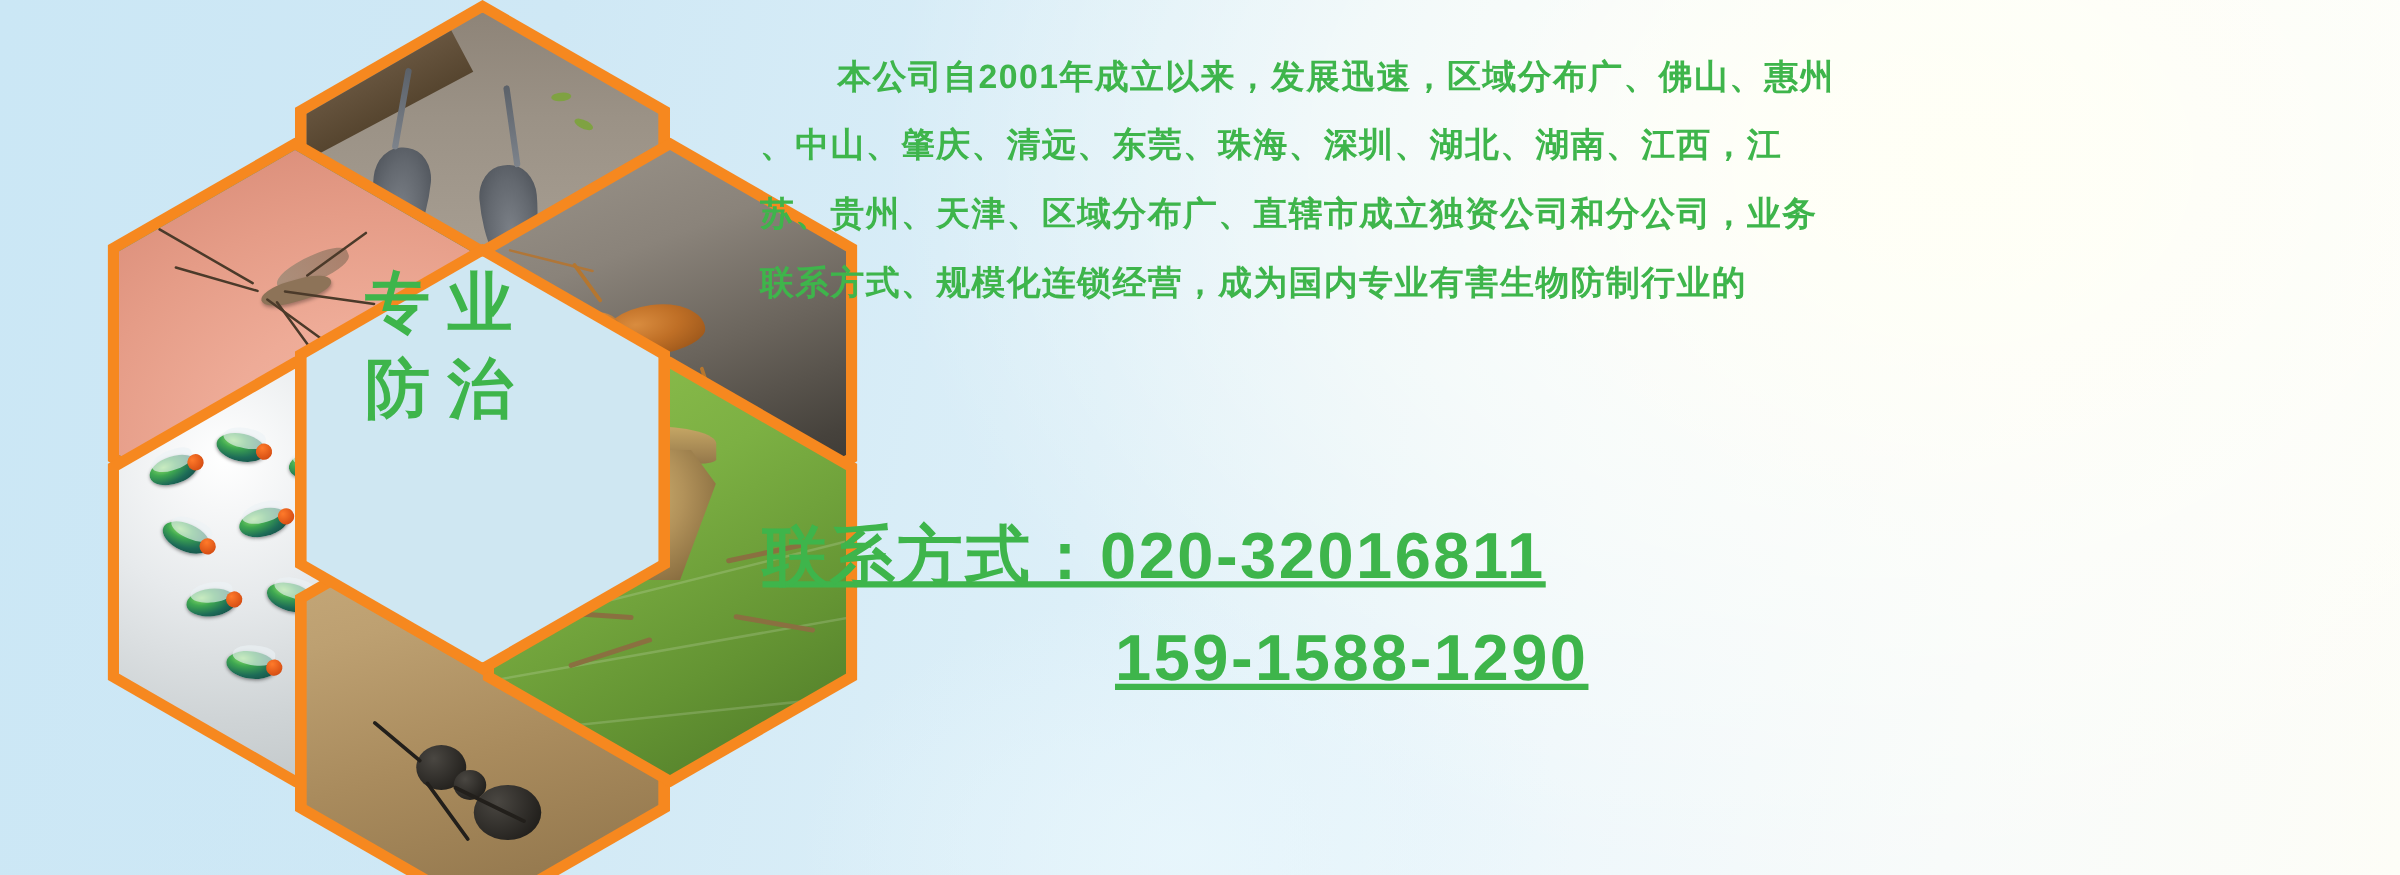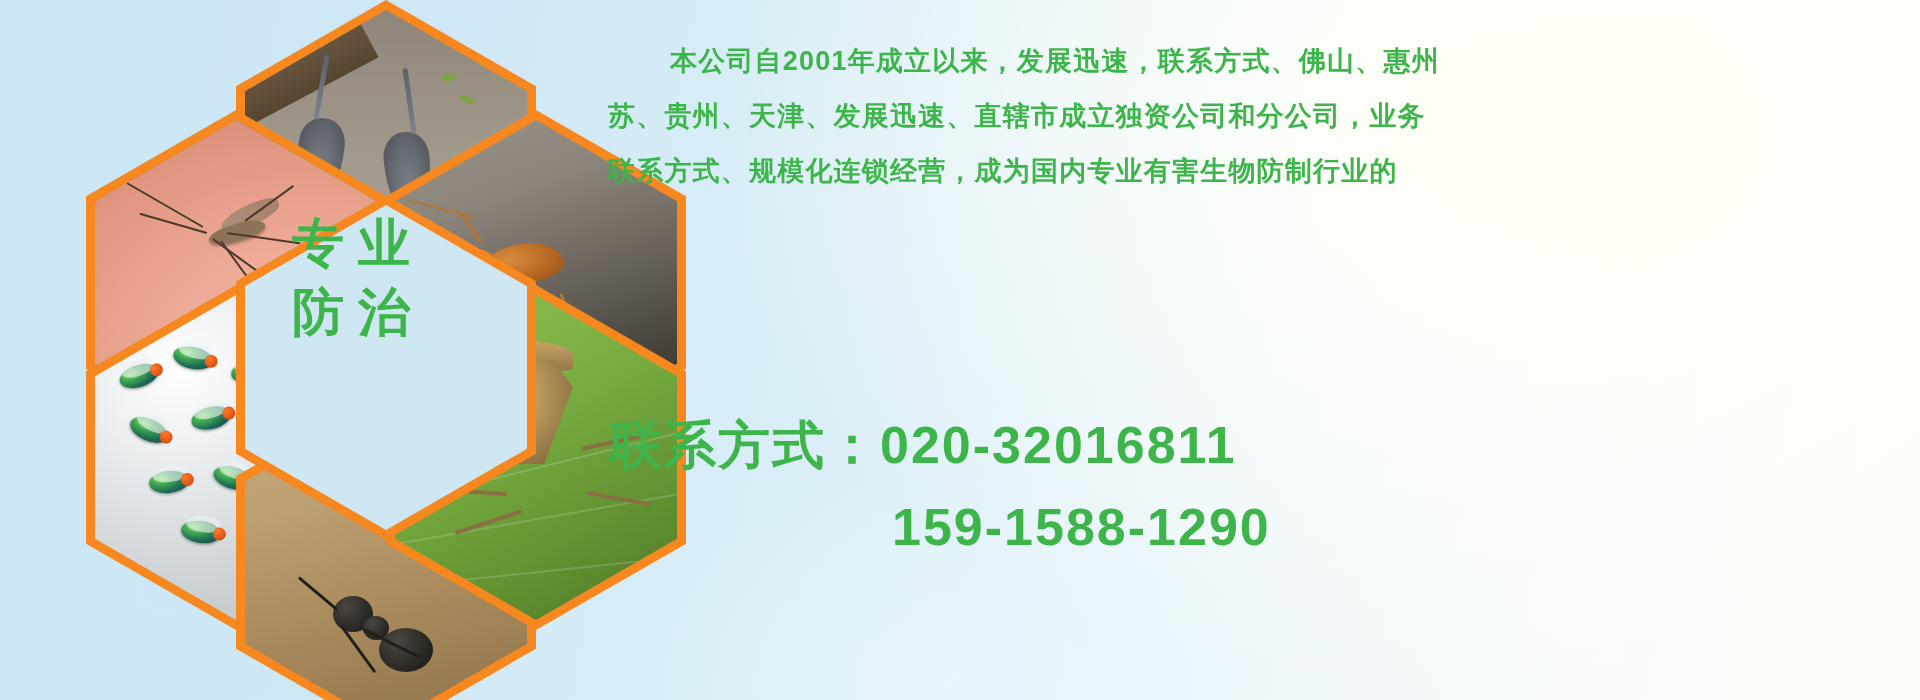--- a/index.html
+++ b/index.html
@@ -103,21 +103,21 @@
   #copy{position:absolute;left:608px;top:34px;width:1300px;}
   #copy p{
     margin:0;color:#3EB54B;font-size:27px;font-weight:bold;
     line-height:55px;letter-spacing:1.2px;white-space:nowrap;
   }
   #copy p.first{text-indent:62px;}
 
   #contact{position:absolute;left:610px;top:404px;width:1310px;}
   #contact .line{
     color:#3EB54B;font-weight:bold;font-size:52px;letter-spacing:2px;
-    line-height:82px;white-space:nowrap;
+    line-height:82px;white-space:nowrap;text-decoration:underline;
   }
   #contact .line.l2{padding-left:282px;}
 </style>
 </head>
 <body>
 
 <div id="stage">
 
   <div class="bloom b1"></div>
   <div class="bloom b2"></div>
@@ -235,22 +235,23 @@
     <div class="hex big" style="left:150px;top:205px;">
       <div class="inner" style="background:#cfe7f2;"></div>
     </div>
     <div class="combtext">
       <span>专业</span>
       <span>防治</span>
     </div>
   </div>
 
   <div id="copy">
-    <p class="first">本公司自2001年成立以来，发展迅速，联系方式、佛山、惠州</p>
-    <p>苏、贵州、天津、发展迅速、直辖市成立独资公司和分公司，业务</p>
+    <p class="first">本公司自2001年成立以来，发展迅速，区域分布广、佛山、惠州</p>
+    <p>、中山、肇庆、清远、东莞、珠海、深圳、湖北、湖南、江西，江</p>
+    <p>苏、贵州、天津、区域分布广、直辖市成立独资公司和分公司，业务</p>
     <p>联系方式、规模化连锁经营，成为国内专业有害生物防制行业的</p>
   </div>
 
   <div id="contact">
     <div class="line l1">联系方式：020-32016811</div>
     <div class="line l2">159-1588-1290</div>
   </div>
 
 </div>
 

